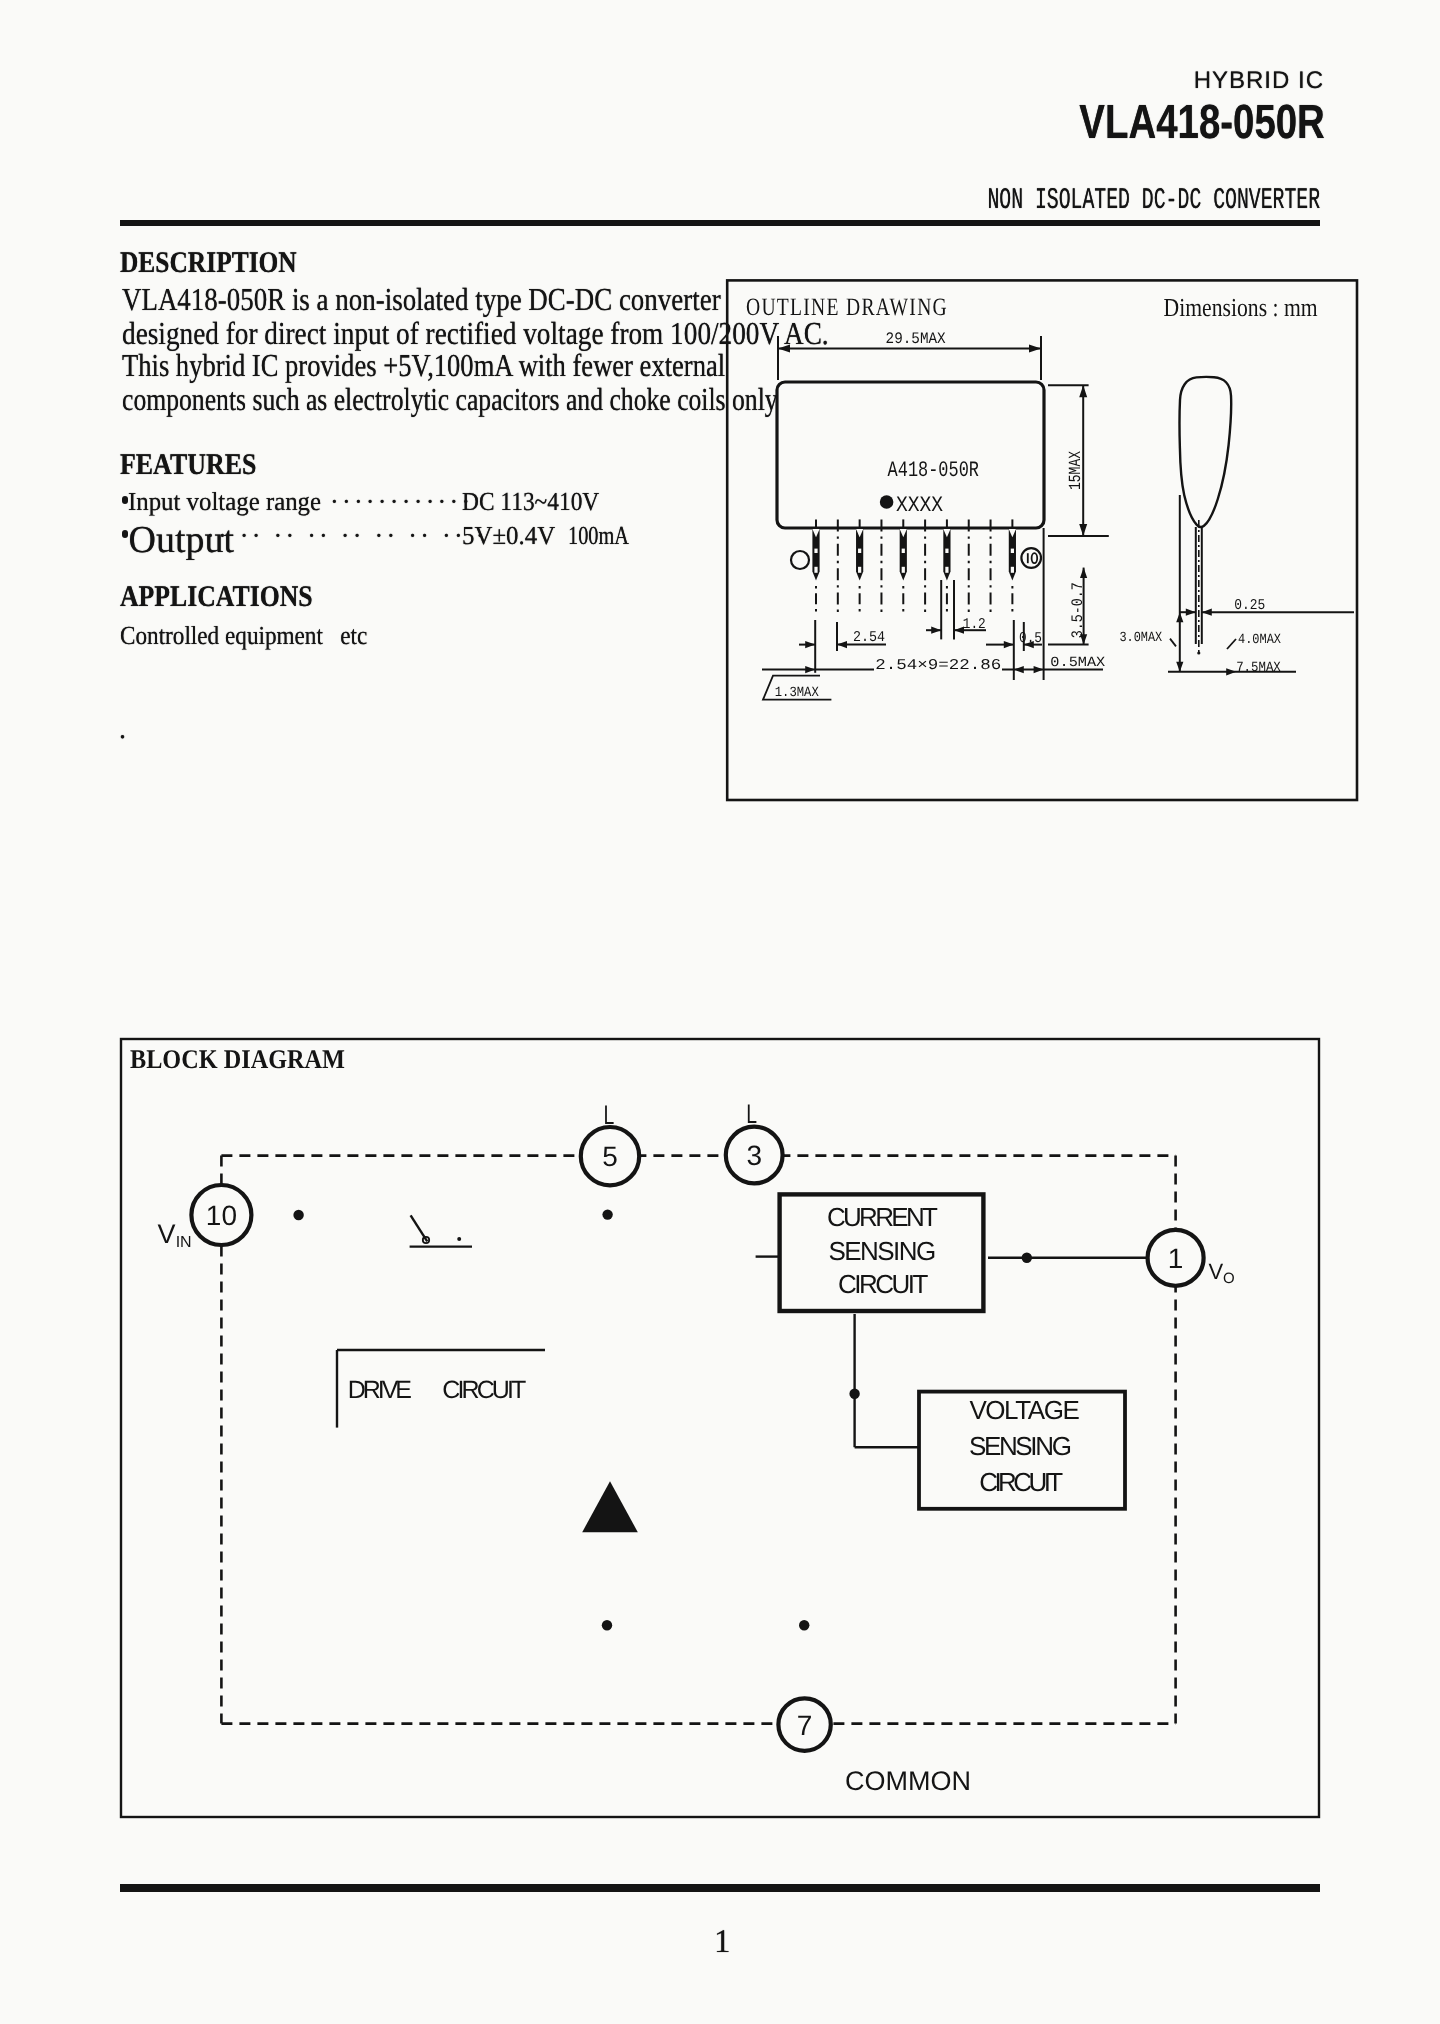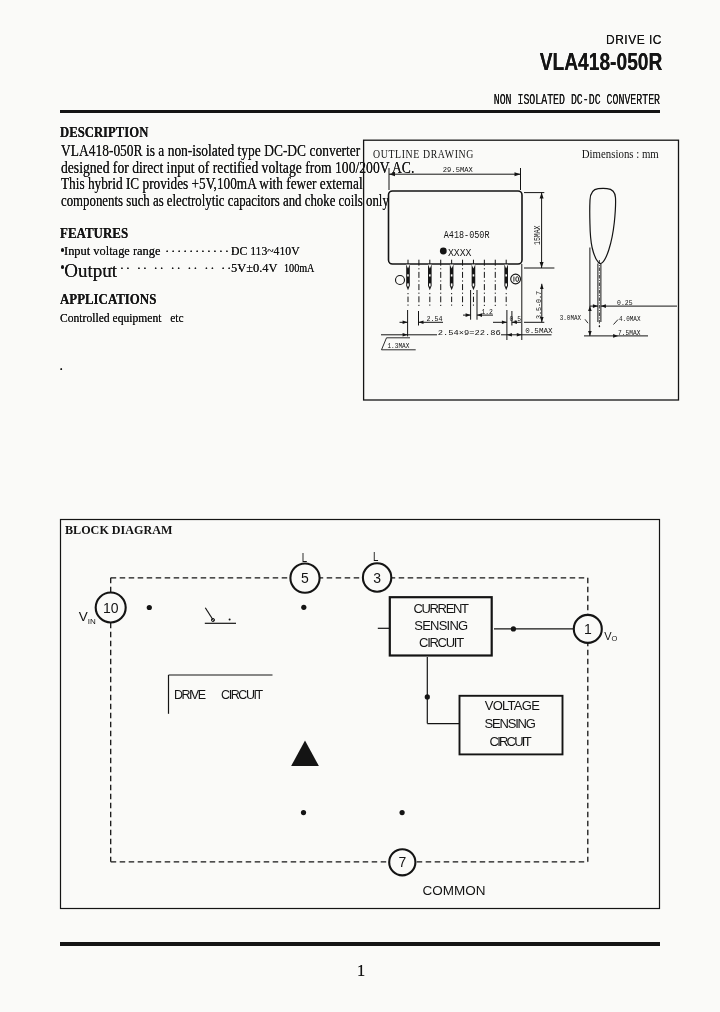--- a/index.html
+++ b/index.html
@@ -7,21 +7,21 @@
        font-family:"Liberation Serif",serif;color:#141414;overflow:hidden;}
   .abs{position:absolute;}
   body{text-shadow:0 0 0.45px rgba(20,20,20,0.9);}
   svg text{text-shadow:none;}
   .sans{font-family:"Liberation Sans",sans-serif;}
   .mono{font-family:"Liberation Mono",monospace;}
 </style>
 </head>
 <body>
 
-<div class="abs sans" id="hybridic" style="top:33px;right:58px;font-size:12px;letter-spacing:0.5px;">DRIVE IC</div>
+<div class="abs sans" id="hybridic" style="top:33px;right:58px;font-size:12px;letter-spacing:0.5px;">HYBRID IC</div>
 <div class="abs sans" id="partno" style="top:48px;right:58px;font-size:24px;font-weight:bold;transform:scaleX(0.8);transform-origin:100% 50%;">VLA418-050R</div>
 <div class="abs mono" id="subtitle" style="top:91.5px;right:60px;font-size:15px;transform:scaleX(0.66);transform-origin:100% 50%;white-space:nowrap;">NON ISOLATED DC-DC CONVERTER</div>
 <div class="abs" style="left:60px;top:110px;width:600px;height:3.4px;background:#141414;"></div>
 
 <div class="abs" style="left:60px;top:123.5px;font-size:15px;font-weight:bold;transform:scaleX(0.848);transform-origin:0 50%;">DESCRIPTION</div>
 <div class="abs" id="para" style="left:61px;top:143.2px;font-size:16px;line-height:16.5px;white-space:nowrap;">
 <span class="pl" style="display:inline-block;transform:scaleX(0.842);transform-origin:0 50%;">VLA418-050R is a non-isolated type DC-DC converter</span><br>
 <span class="pl" style="display:inline-block;transform:scaleX(0.852);transform-origin:0 50%;">designed for direct input of rectified voltage from 100/200V AC.</span><br>
 <span class="pl" style="display:inline-block;transform:scaleX(0.830);transform-origin:0 50%;">This hybrid IC provides +5V,100mA with fewer external</span><br>
 <span class="pl" style="display:inline-block;transform:scaleX(0.802);transform-origin:0 50%;">components such as electrolytic capacitors and choke coils only</span>

